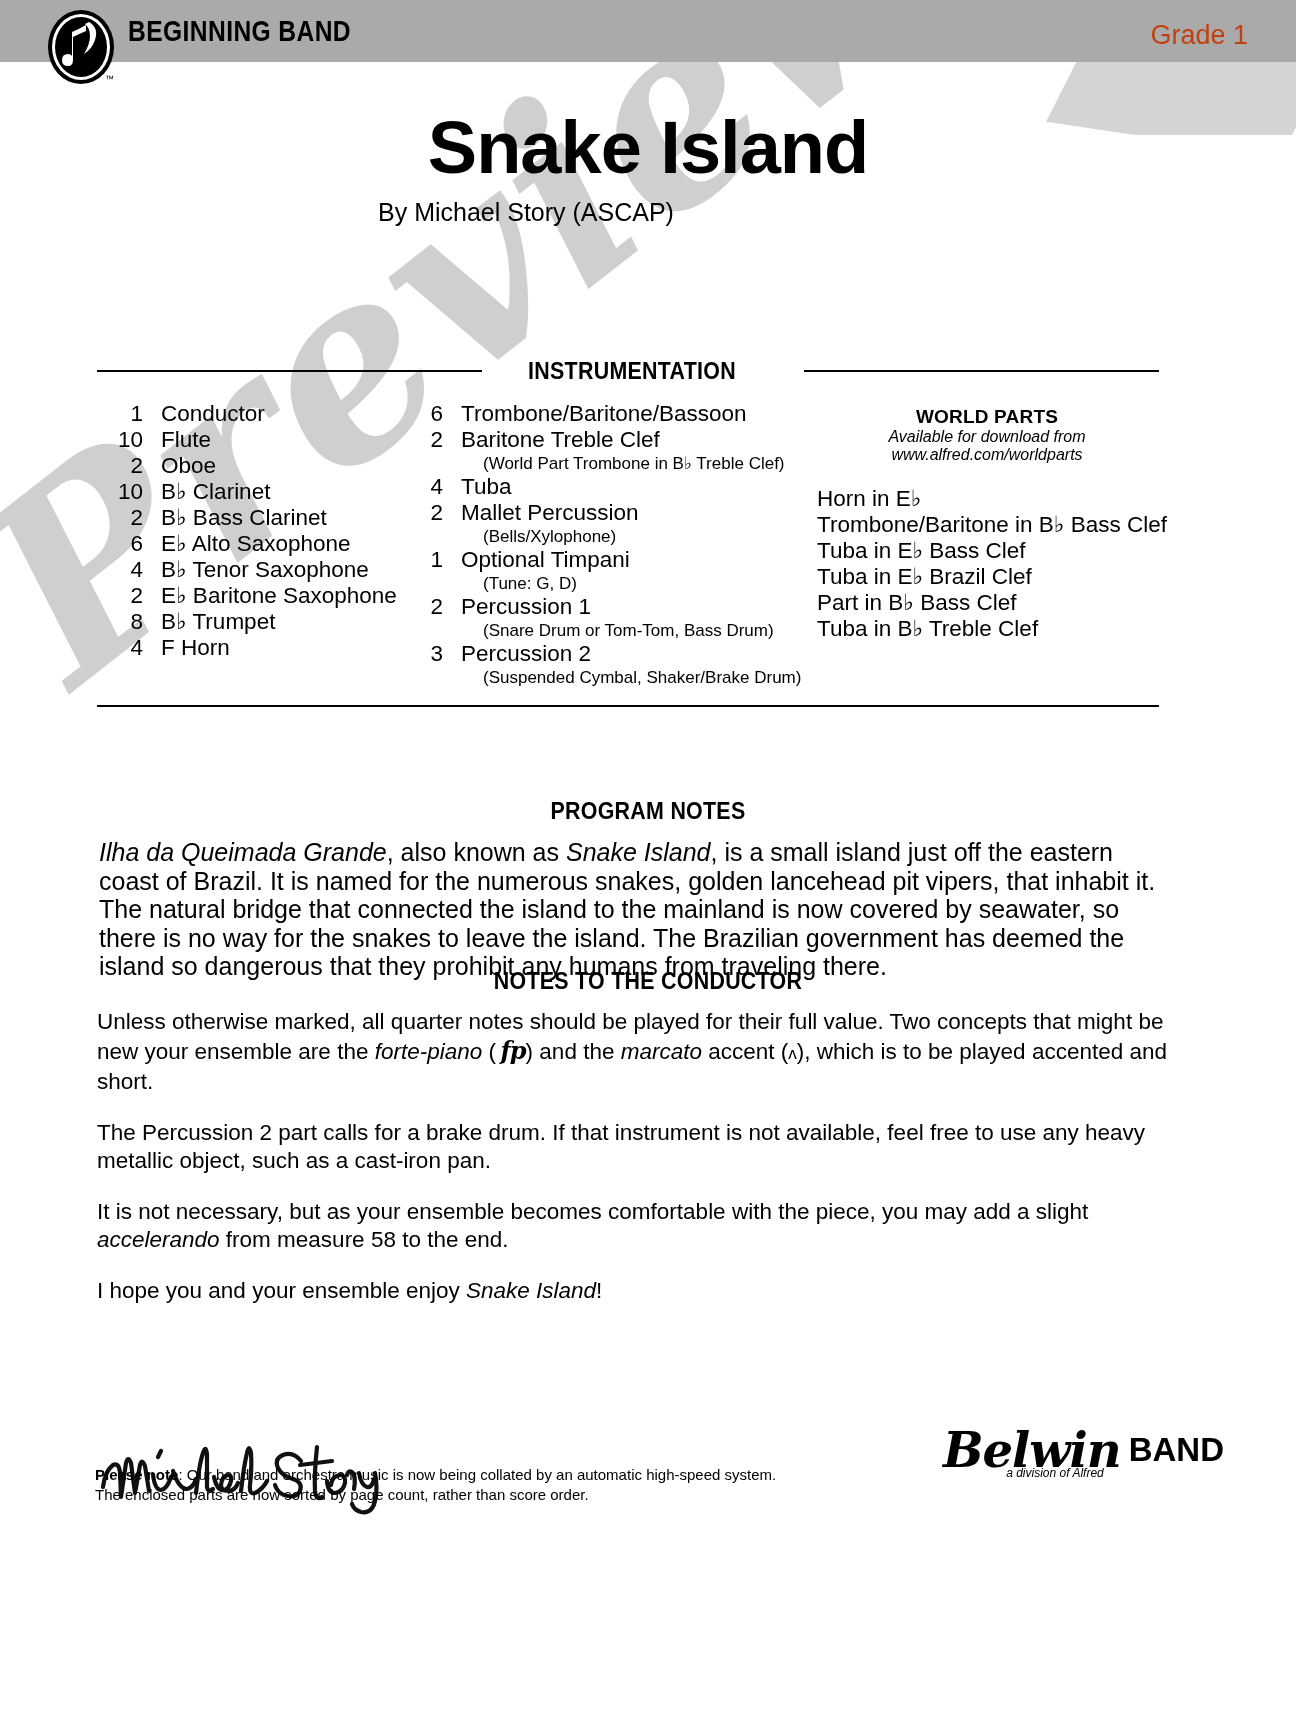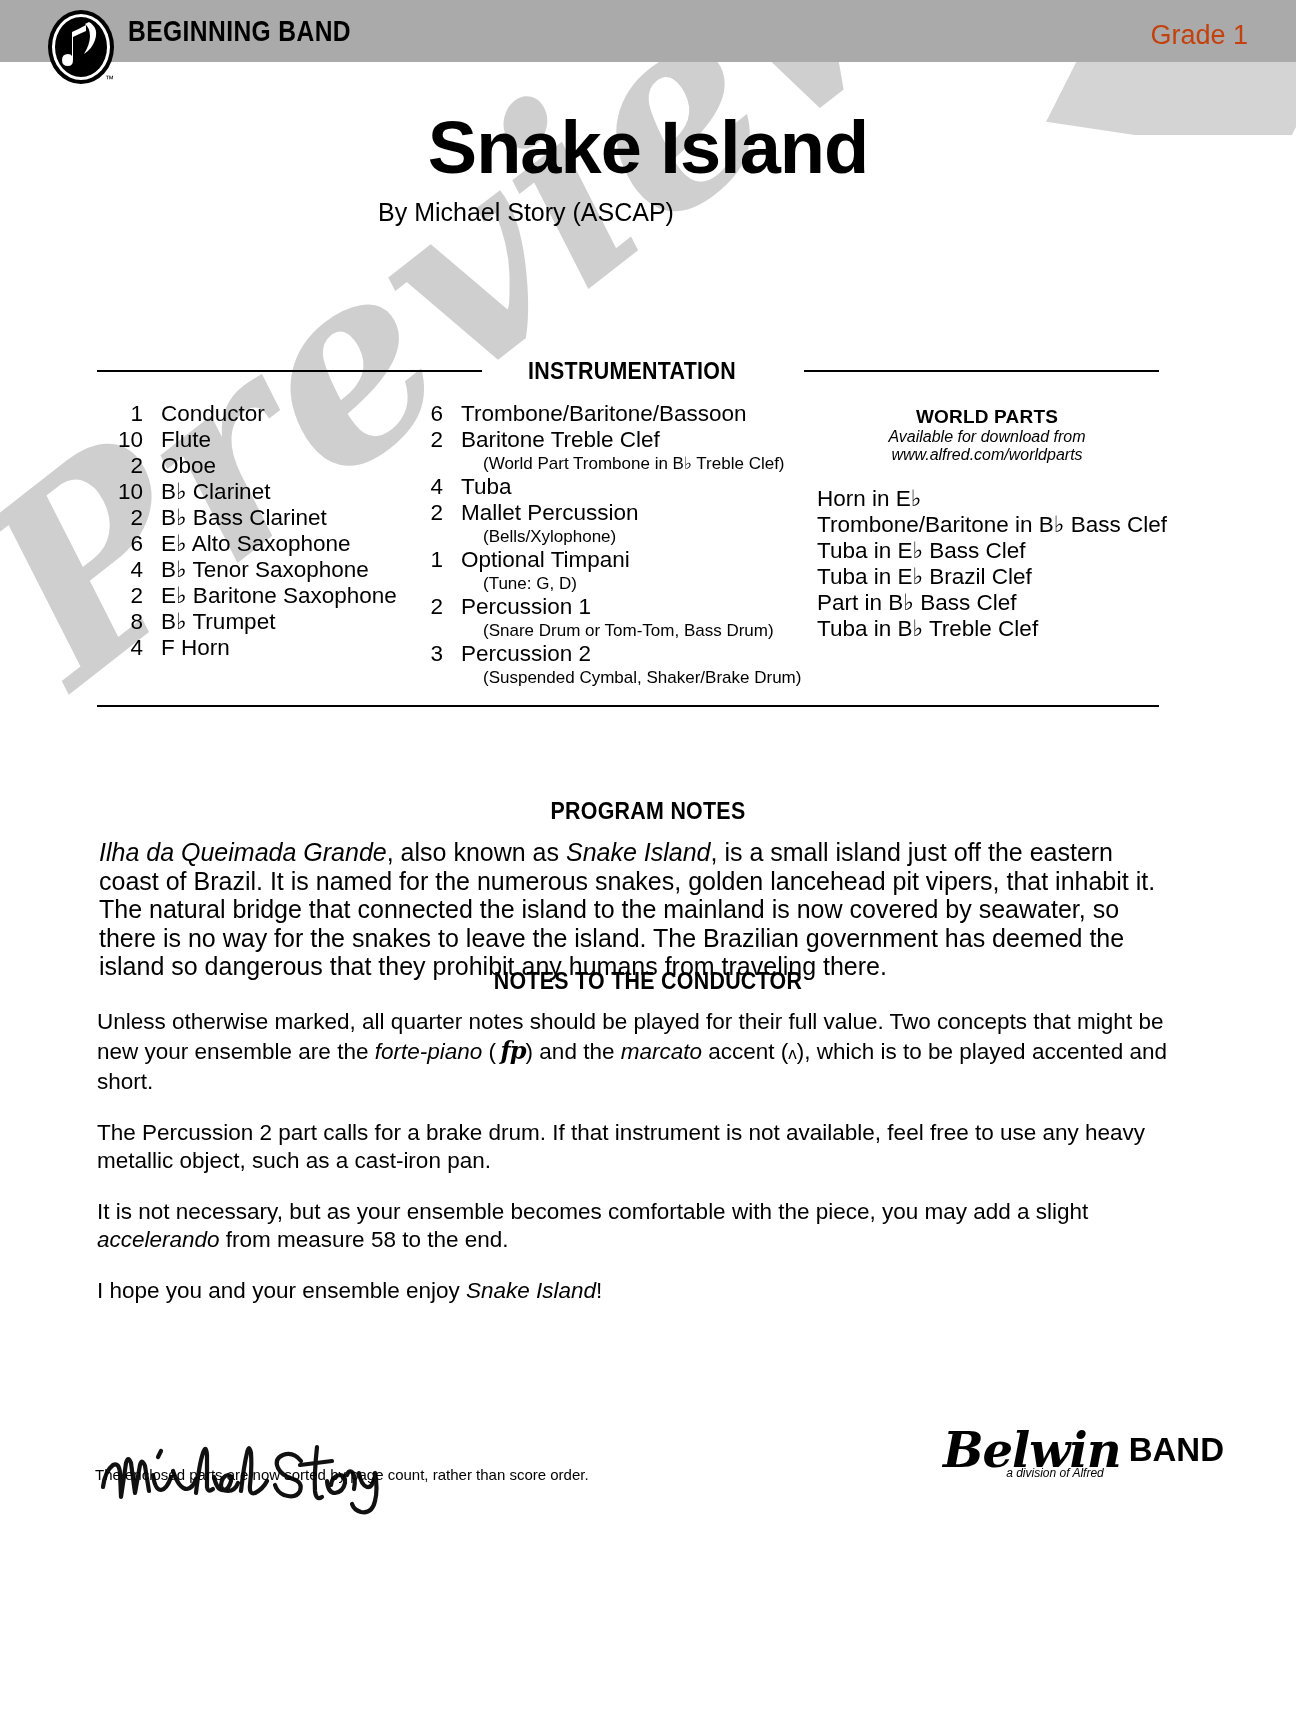--- a/index.html
+++ b/index.html
@@ -425,20 +425,21 @@
       <path d="M222 12 Q219 40 220 56 Q221 66 227 62"></path>
       <path d="M232 46 Q233 58 240 58 Q248 57 250 48 Q251 40 245 40 Q237 41 236 50"></path>
       <path d="M252 40 Q254 34 258 38 Q261 44 259 54"></path>
       <path d="M264 38 Q266 50 272 52 Q277 53 279 44"></path>
       <path d="M280 38 Q283 54 280 66 Q277 79 266 77 Q259 75 257 69"></path>
     </g>
   </svg>
 </div>
 
 <div id="footer-note">
+  <div><span class="bold">Please note</span><span>: Our band and orchestra music is now being collated by an automatic high-speed system.</span></div>
   <div>The enclosed parts are now sorted by page count, rather than score order.</div>
 </div>
 
 <div id="belwin-logo">
   <div class="bel-row">
     <span class="bel-mark">Belwin</span>
     <span class="bel-band">BAND</span>
   </div>
   <div class="bel-sub">a division of Alfred</div>
 </div>

